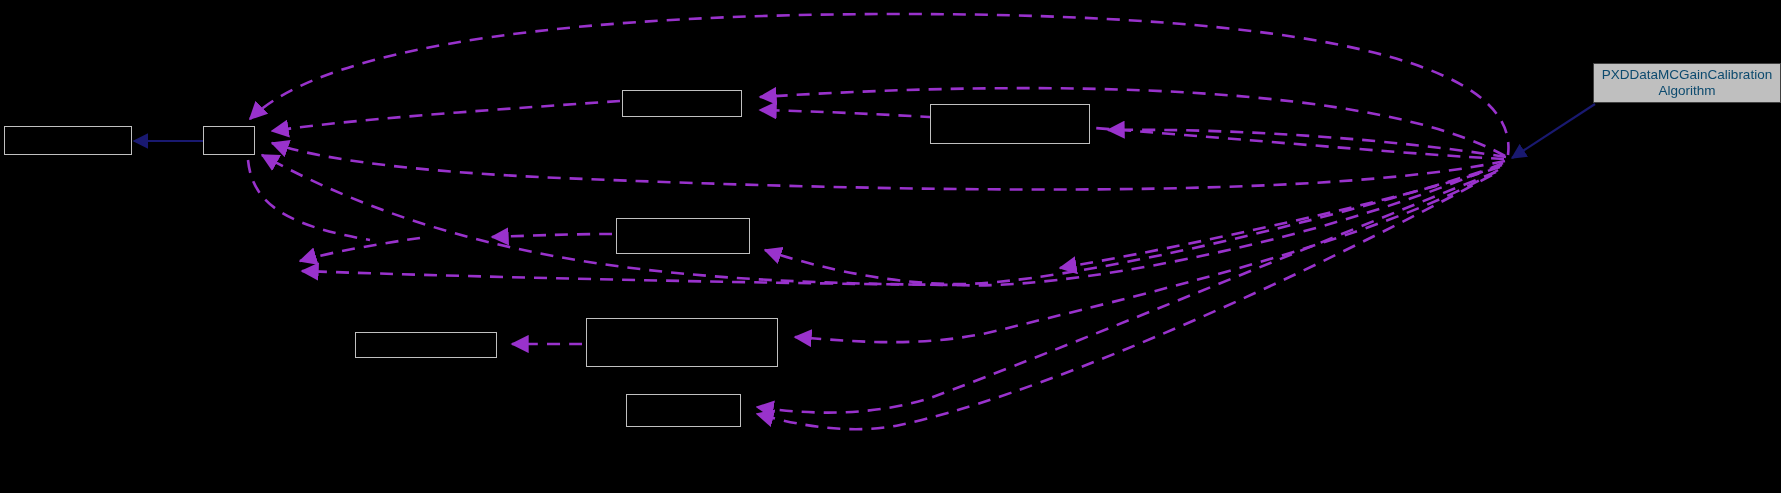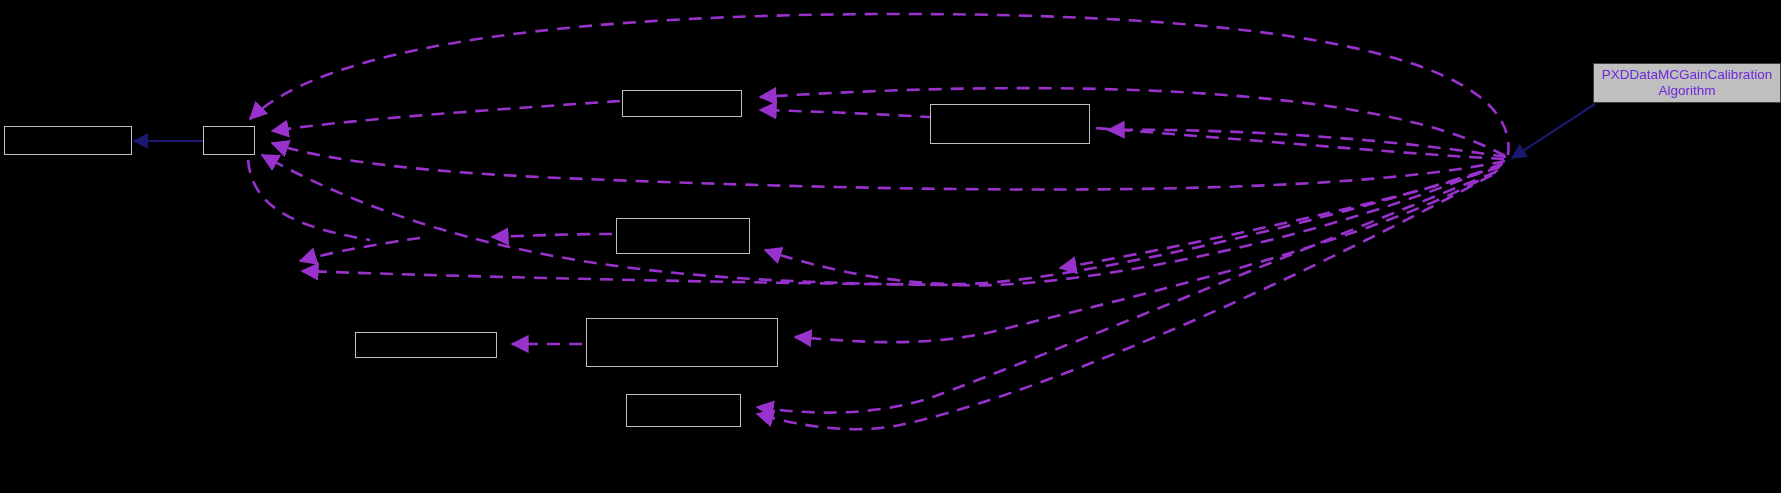--- a/index.html
+++ b/index.html
@@ -35,21 +35,21 @@
     text-align: center;
     line-height: 1.18;
     font-size: 13px;
     color: #ffffff;
     letter-spacing: 0;
     overflow: hidden;
   }
   .node.focus {
     background: #bfbfbf;
     border: 1px solid #404040;
-    color: #6d28d9;
+    color: #0c4a6e;
     font-size: 13.5px;
   }
   .node-label {
     display: block;
     padding: 0 3px;
     white-space: pre-line;
   }
 </style>
 </head>
 <body>

